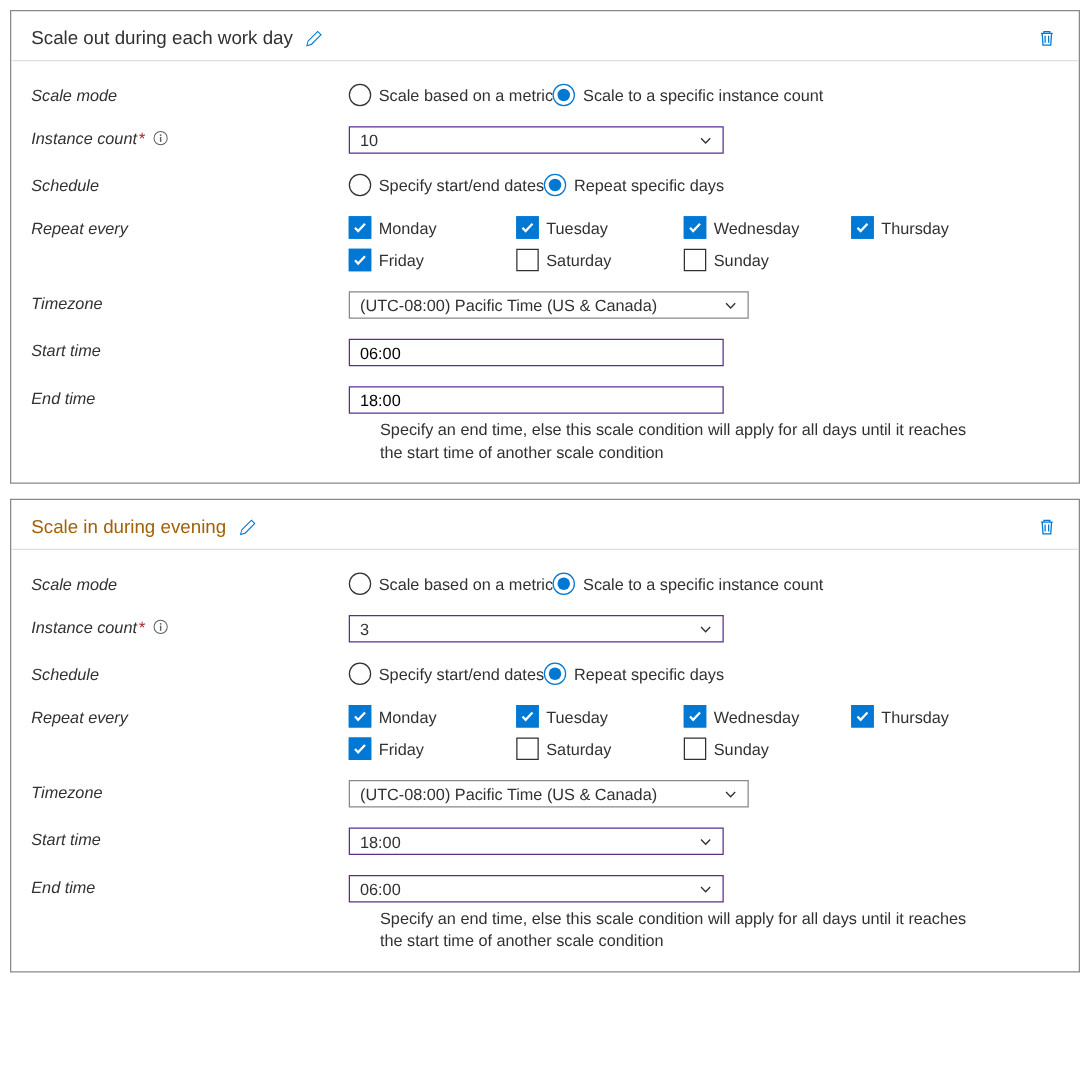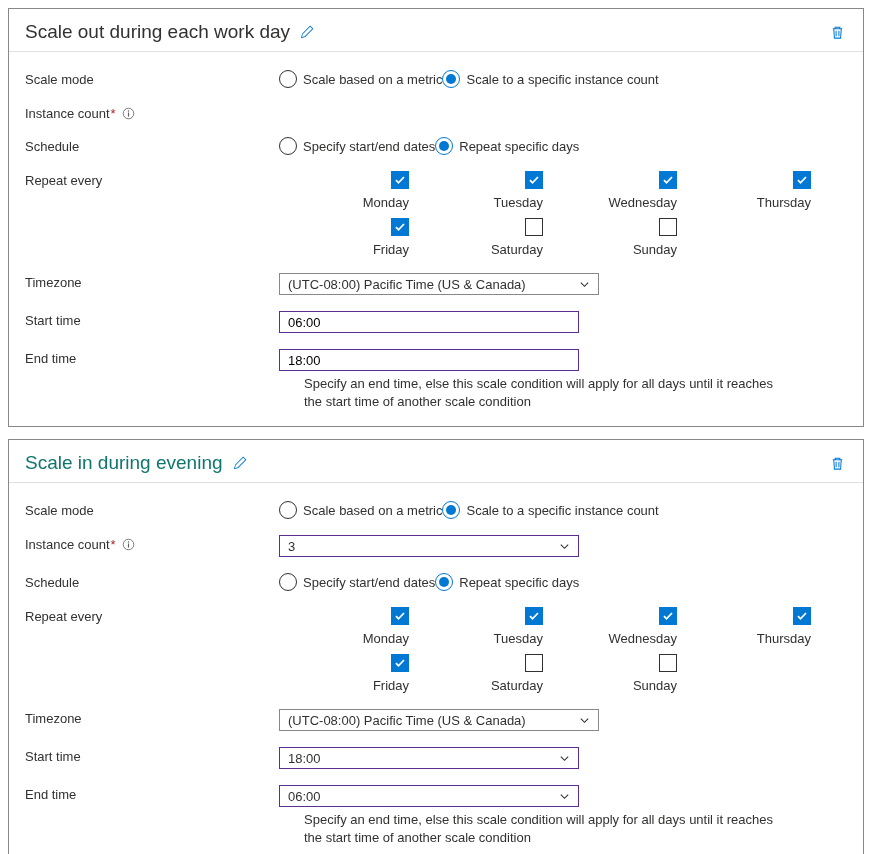--- a/index.html
+++ b/index.html
@@ -16,21 +16,21 @@
   margin-bottom: 12px;
 }
 .panel-header {
   display: flex;
   align-items: center;
   justify-content: space-between;
   padding: 12px 16px 8px 16px;
   border-bottom: 1px solid #e1dfdd;
 }
 .panel-title {
-  font-size: 19px;
+  font-size: 15px;
   color: #323130;
   display: inline-flex;
   align-items: center;
 }
 .icon-btn {
   background: none;
   border: none;
   cursor: pointer;
   display: inline-flex;
   align-items: center;
@@ -47,20 +47,21 @@
 }
 .form-row:first-child { margin-top: 6px; }
 .form-label {
   width: 254px;
   flex: 0 0 254px;
   padding-top: 2px;
   display: flex;
   align-items: center;
   font-size: 13px;
   color: #323130;
+  font-style: italic;
 }
 .required { color: #a4262c; margin-left:1px;}
 .form-field { flex: 1; }
 
 .radio-group { display:flex; align-items:center; }
 .radio-item {
   display: inline-flex;
   align-items: center;
   gap: 6px;
   cursor: pointer;
@@ -105,25 +106,24 @@
 }
 
 .checkbox-grid {
   display: grid;
   grid-template-columns: repeat(4, 130px);
   row-gap: 8px;
   column-gap: 4px;
 }
 .cb-item {
   display: inline-flex;
-  align-items: flex-end;
+  align-items: center;
   gap: 6px;
   cursor: pointer;
   font-size: 13px;
-  flex-direction: column;
 }
 .cb-box {
   width: 18px; height: 18px;
   border: 1px solid #323130;
   display: inline-flex;
   align-items: center;
   justify-content: center;
   background:#fff;
 }
 .cb-box.checked {
@@ -186,20 +186,28 @@
           <span>Instance count</span>
             <span class="required">*</span>
           <span class="info-icon">
               <svg width="13" height="13" viewBox="0 0 16 16">
                 <circle cx="8" cy="8" r="6.5" fill="none" stroke="#605e5c" stroke-width="1"></circle>
                 <circle cx="8" cy="5" r="0.9" fill="#605e5c"></circle>
                 <rect x="7.3" y="6.8" width="1.4" height="5" fill="#605e5c"></rect>
               </svg>
             </span>
         </div>
+        <div class="form-field">
+          <div class="select-ctrl purple">
+            <span>10</span>
+              <svg width="11" height="11" viewBox="0 0 12 12">
+                <path fill="none" stroke="#323130" stroke-width="1.2" d="M2 4l4 4 4-4"></path>
+              </svg>
+          </div>
+        </div>
       </div>
 
       <div class="form-row">
         <div class="form-label">Schedule</div>
         <div class="form-field radio-group">
           <span class="radio-item">
     <span class="radio-circle "></span>
     <span>Specify start/end dates</span>
   </span>
           <span class="radio-item">
@@ -292,21 +300,21 @@
           <input class="text-input" value="18:00" style="">
           <div class="help-text">Specify an end time, else this scale condition will apply for all days until it reaches the start time of another scale condition</div>
         </div>
       </div>
 
     </div>
   </div>
     <div class="panel">
     <div class="panel-header">
       <span class="panel-title">
-        <span style="color:#0f766e">Scale in during evening</span>
+        <span style="color:#a16207">Scale in during evening</span>
         <button class="icon-btn" style="margin-left:8px">
             <svg width="14" height="14" viewBox="0 0 16 16">
               <path fill="#0078d4" d="M11.6 2.1l2.3 2.3-8.5 8.5-3.1.8.8-3.1 8.5-8.5zm0-1.4L2.4 9.9 1 15l5.1-1.4 9.2-9.2-3.7-3.7z"></path>
             </svg>
           </button>
       </span>
       <button class="icon-btn">
           <svg width="15" height="15" viewBox="0 0 16 16">
             <path fill="none" stroke="#0078d4" stroke-width="1.1" d="M3 4h10M5.5 4V2.5h5V4M4 4l.7 10h6.6L12 4M6.5 6v6M9.5 6v6"></path>
           </svg>

